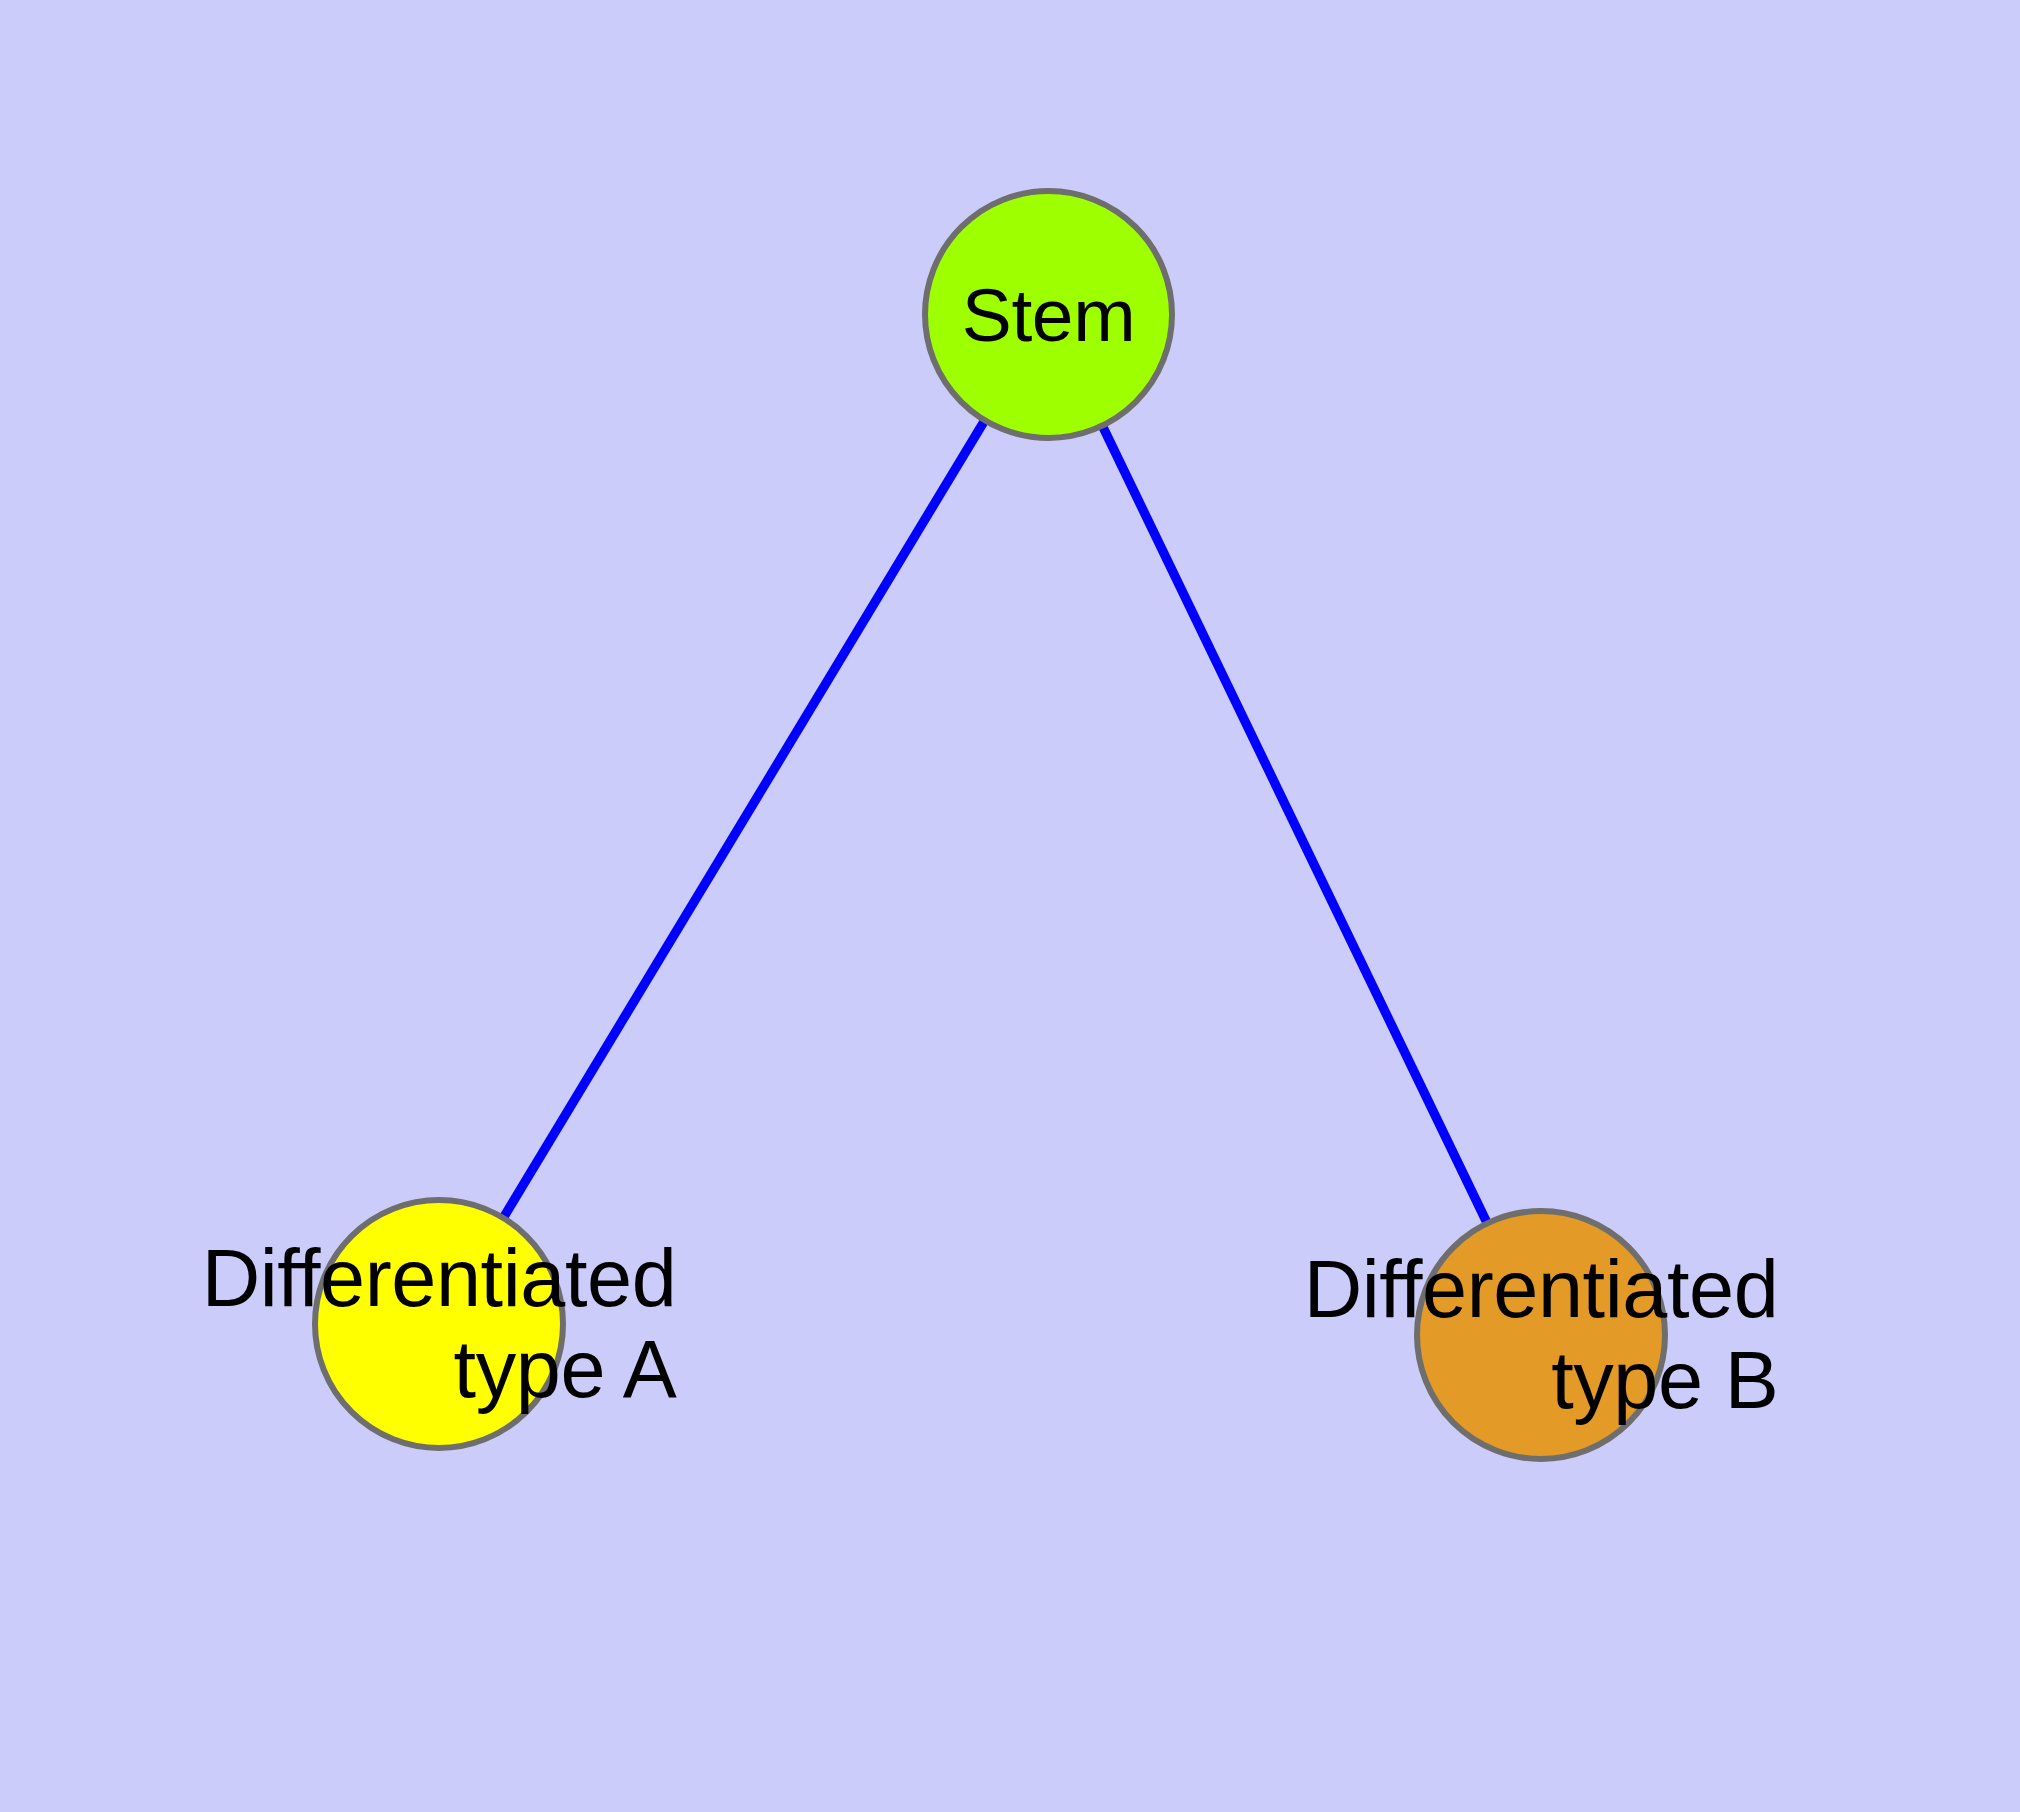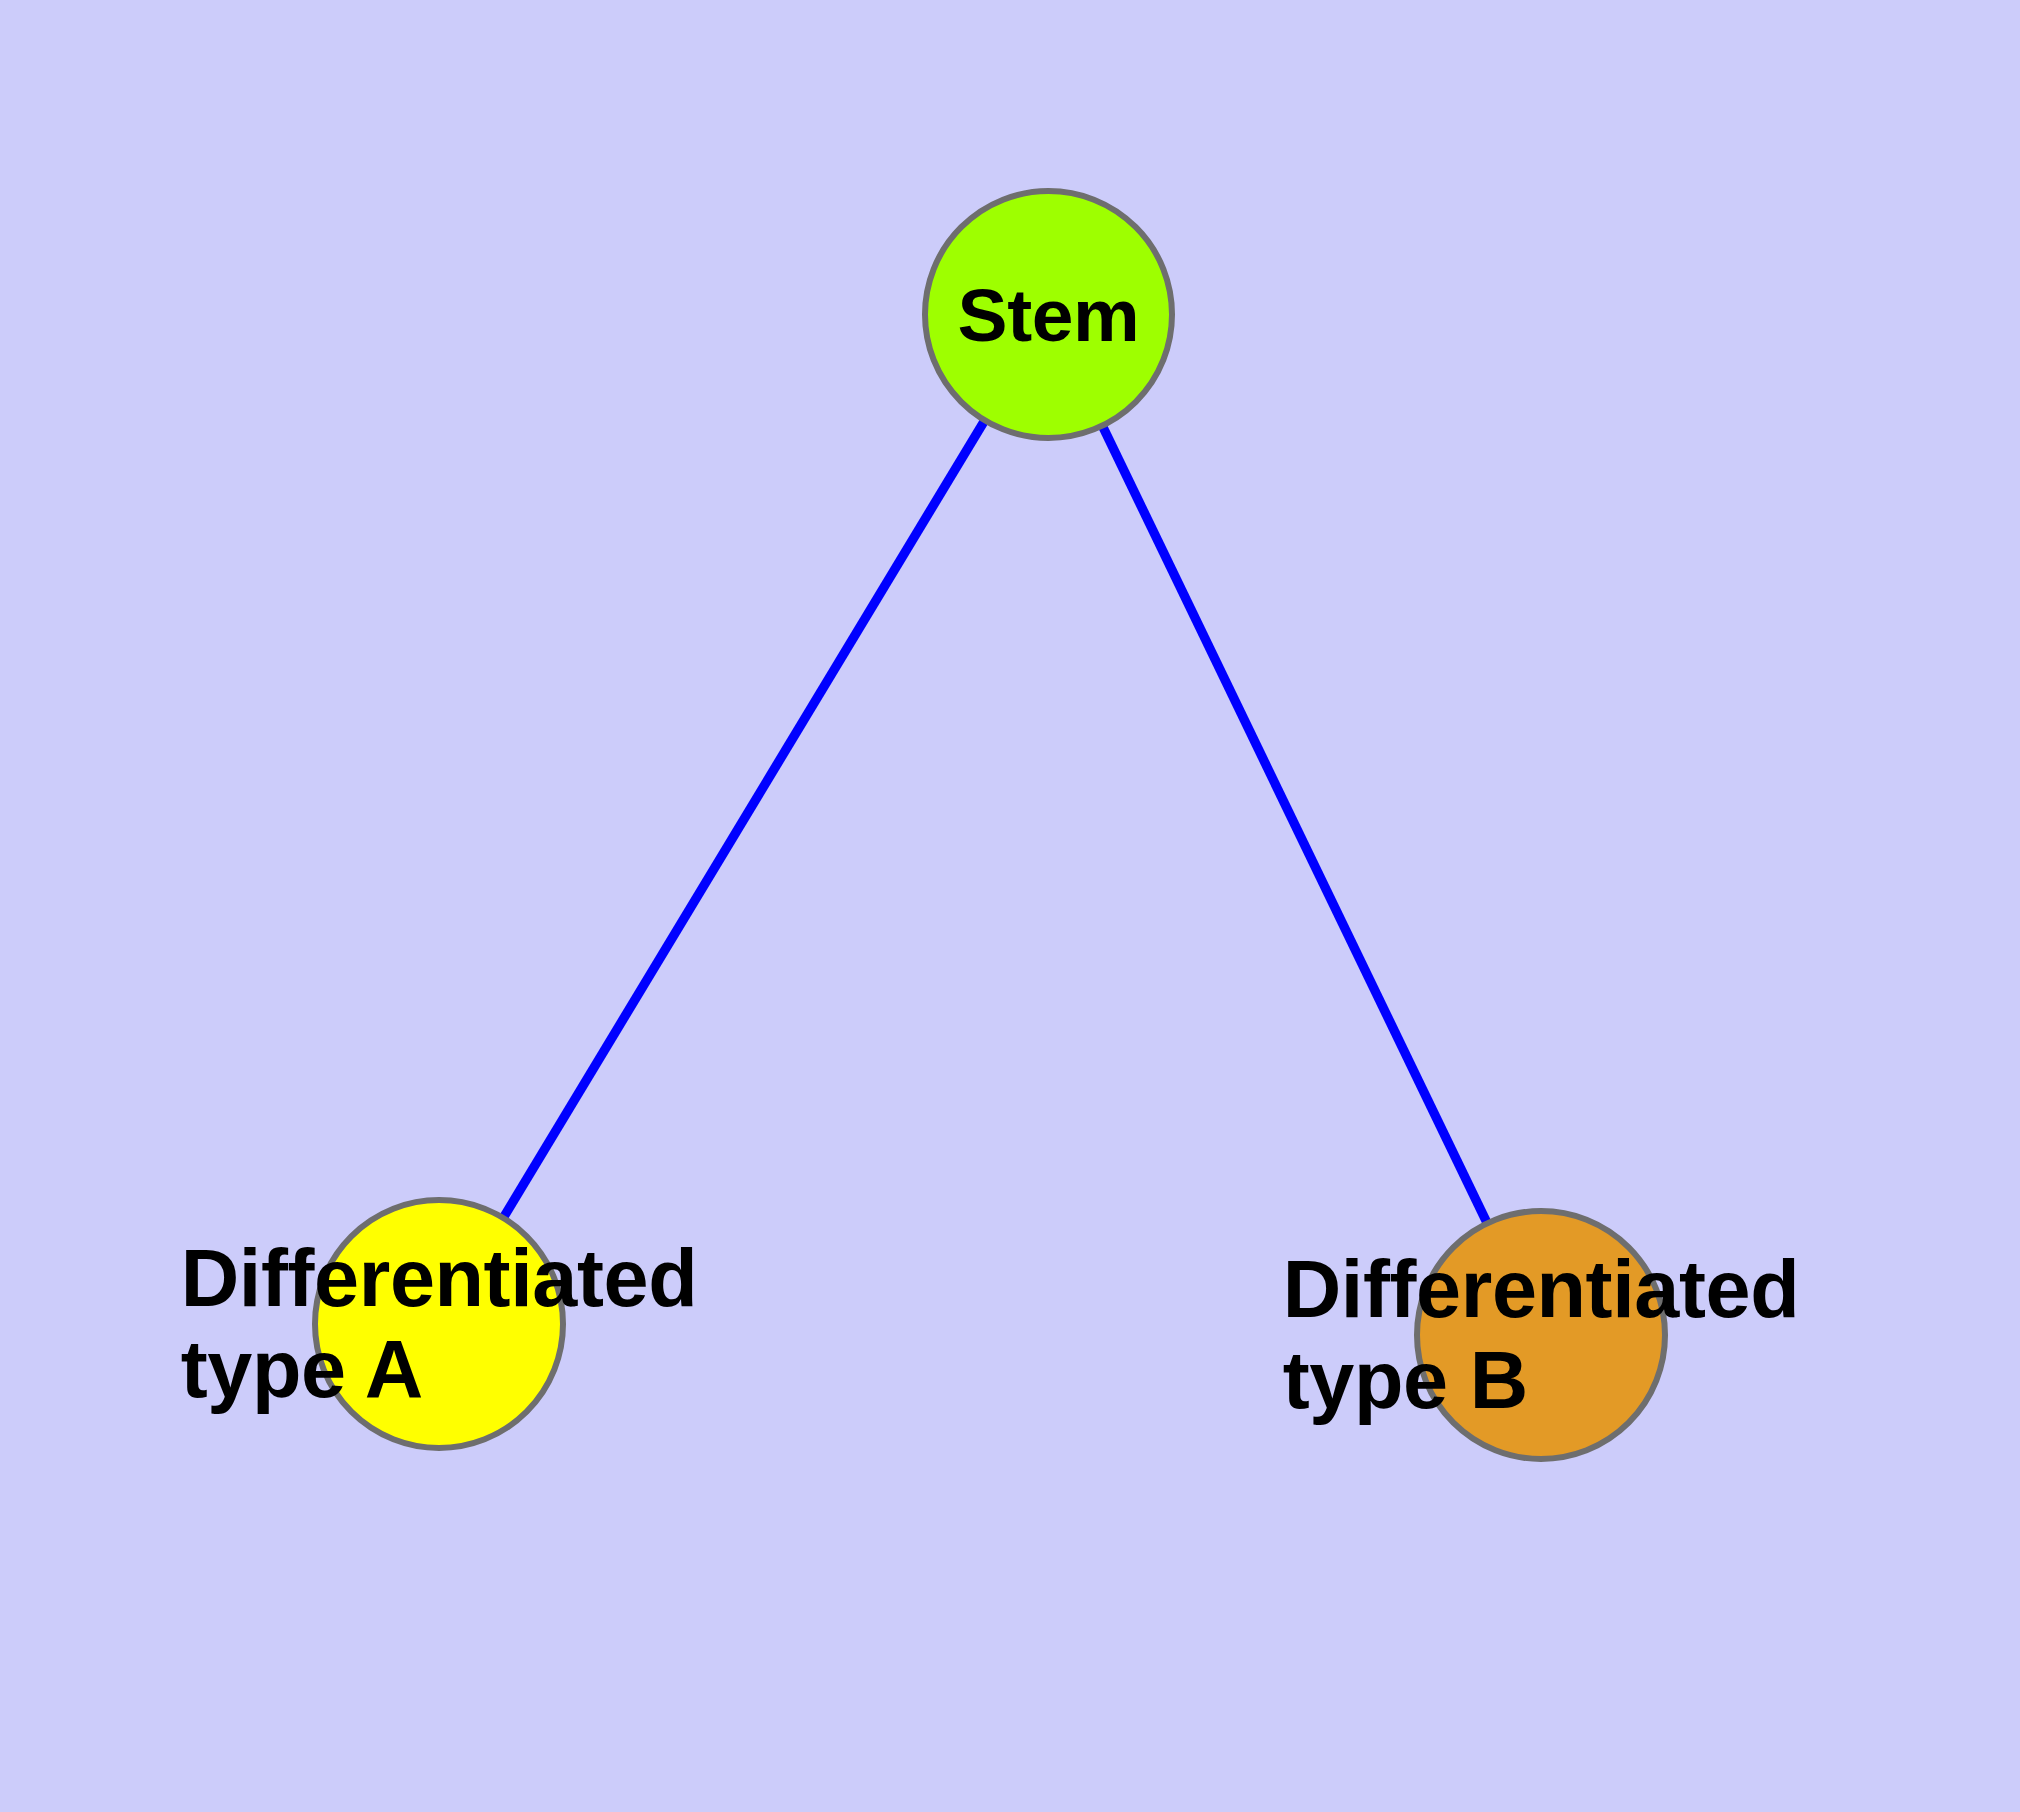--- a/index.html
+++ b/index.html
@@ -40,22 +40,22 @@
     left: 0;
     top: 0;
     border-radius: 50%;
     box-sizing: border-box;
     border: 6px solid #6e6e6e;
   }
   .node-label {
     position: relative;
     z-index: 3;
     color: #000000;
-    font-weight: bold;
-    text-align: left;
+    font-weight: normal;
+    text-align: right;
     white-space: pre;
     line-height: 1.12;
     letter-spacing: -0.4px;
     pointer-events: none;
   }
 
   
   #node-stem {
     left: 922px;
     top: 188px;

